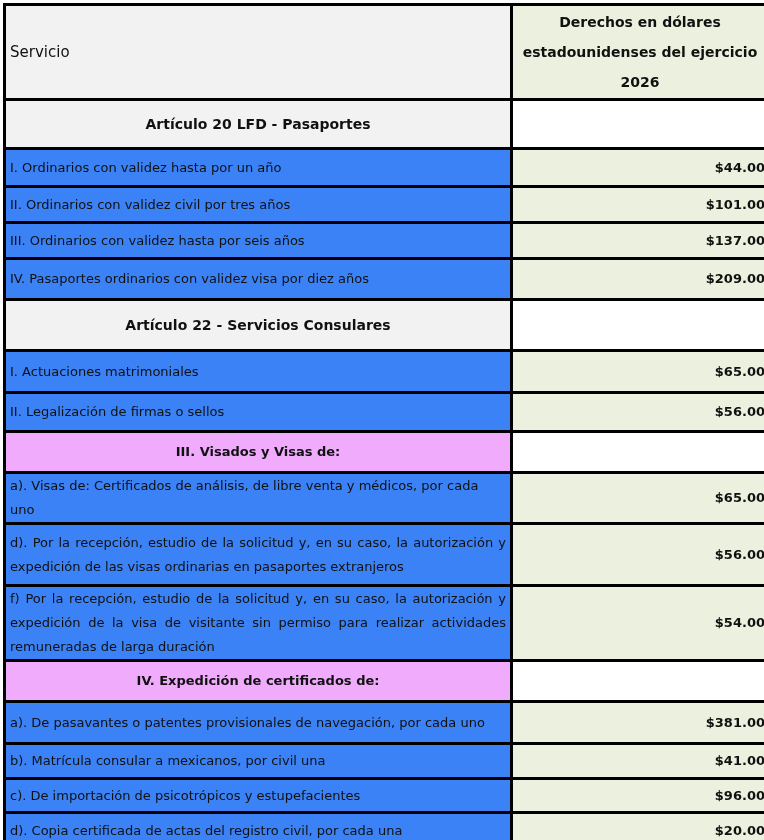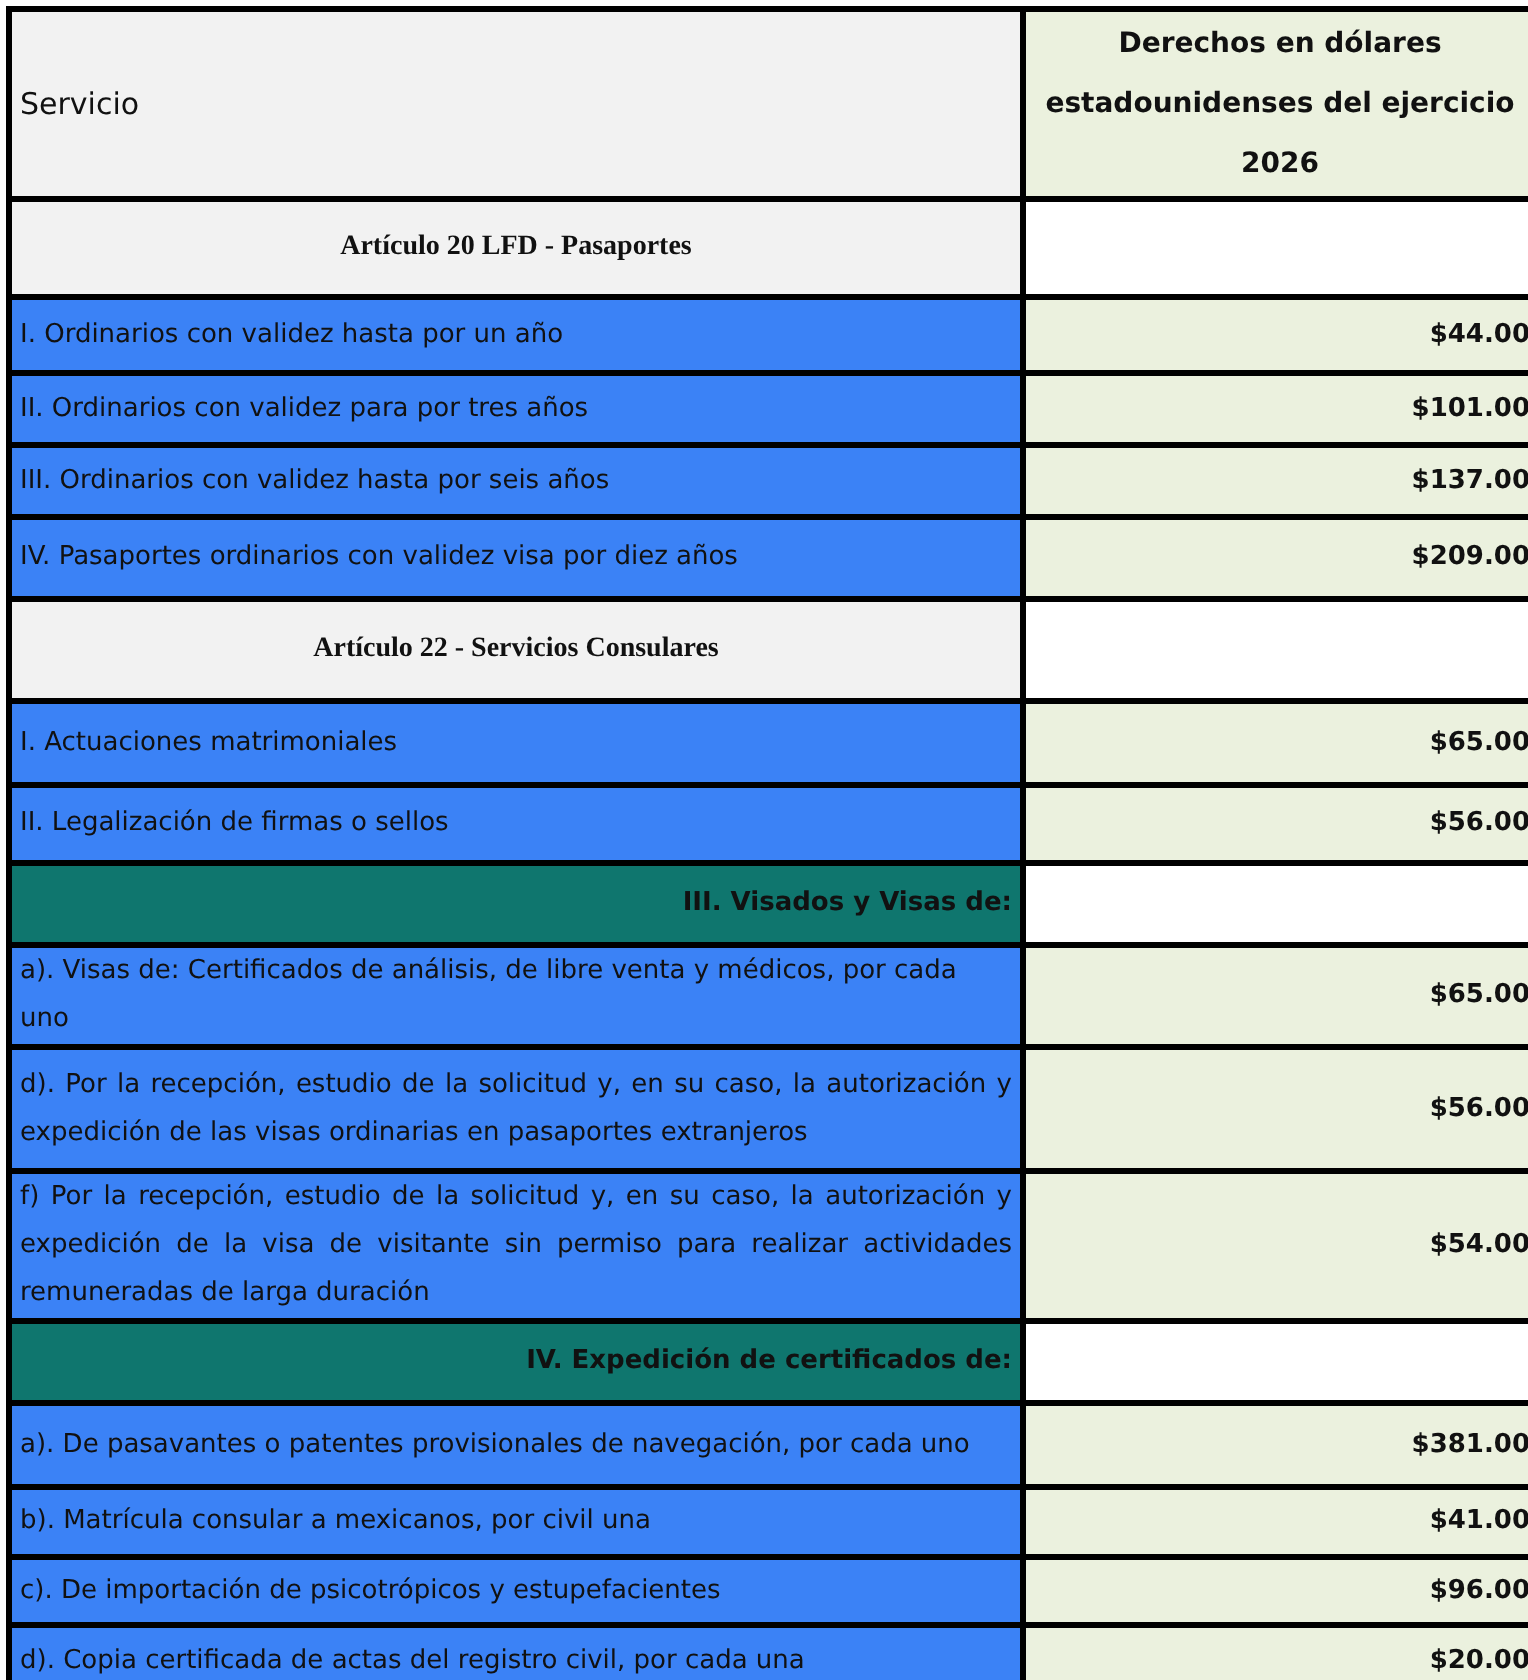--- a/index.html
+++ b/index.html
@@ -3,22 +3,22 @@
 <meta charset="utf-8">
 <style>
   html, body { margin: 0; padding: 0; background: #ffffff; }
   body { width: 764px; height: 840px; overflow: hidden; font-family: "DejaVu Sans", "Liberation Sans", sans-serif; color: #111; }
   table { border-collapse: collapse; table-layout: fixed; width: 764px; position: absolute; top: 3px; left: 3px; }
   td { border: 3px solid #000; padding: 0 4px; font-size: 13px; line-height: 24px; vertical-align: middle; overflow: hidden; }
   col.c1 { width: 507px; }
   col.c2 { width: 257px; }
   .hdr-svc { background: #f2f2f2; text-align: left; font-size: 15px; }
   .hdr-val { background: #ebf1de; text-align: center; font-size: 14px; font-weight: 600; line-height: 30px; padding: 0 6px; }
-  .section { background: #f2f2f2; text-align: center; font-weight: 700; font-size: 14px; font-family: Liberation Serif, serif; }
-  .subsection { background: #0f766e; text-align: right; font-weight: 700; font-size: 13px; }
+  .section { background: #f2f2f2; text-align: center; font-weight: 700; font-size: 14px; }
+  .subsection { background: #f0abfc; text-align: center; font-weight: 700; font-size: 13px; }
   .blank { background: #ffffff; }
   .item { background: #3b82f6; text-align: left; }
   .item.justify { text-align: justify; text-align-last: left; }
   .val { background: #ebf1de; text-align: right; font-weight: 700; font-size: 13px; padding-right: 2px; }
 </style>
 </head>
 <body>
 
 <table>
   <colgroup>
@@ -33,21 +33,21 @@
 
     <tr style="height:49px">
       <td class="section">Artículo 20 LFD - Pasaportes</td>
       <td class="blank"></td>
     </tr>
     <tr style="height:38px">
       <td class="item">I. Ordinarios  con  validez hasta por un año</td>
       <td class="val">$44.00</td>
     </tr>
     <tr style="height:36px">
-      <td class="item">II. Ordinarios  con validez para por tres años</td>
+      <td class="item">II. Ordinarios  con validez civil por tres años</td>
       <td class="val">$101.00</td>
     </tr>
     <tr style="height:36px">
       <td class="item">III. Ordinarios con validez hasta por seis años</td>
       <td class="val">$137.00</td>
     </tr>
     <tr style="height:41px">
       <td class="item">IV. Pasaportes ordinarios con validez visa por diez años</td>
       <td class="val">$209.00</td>
     </tr>

